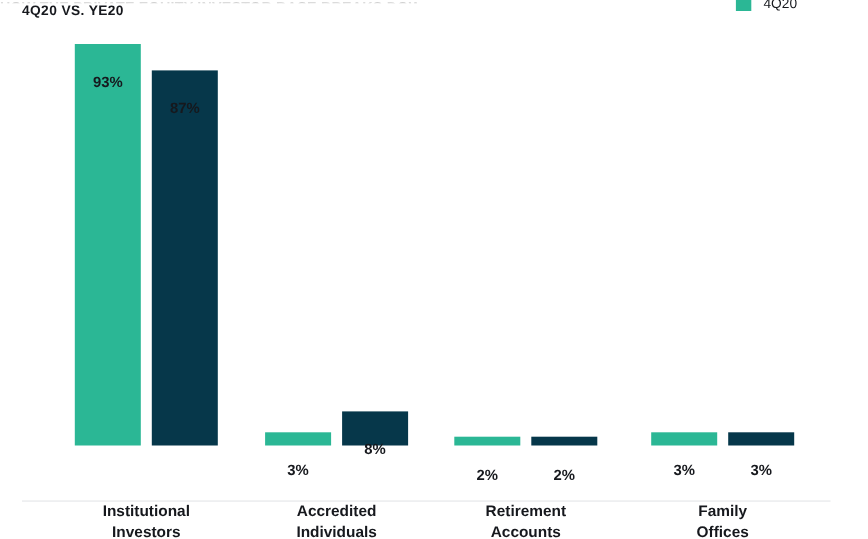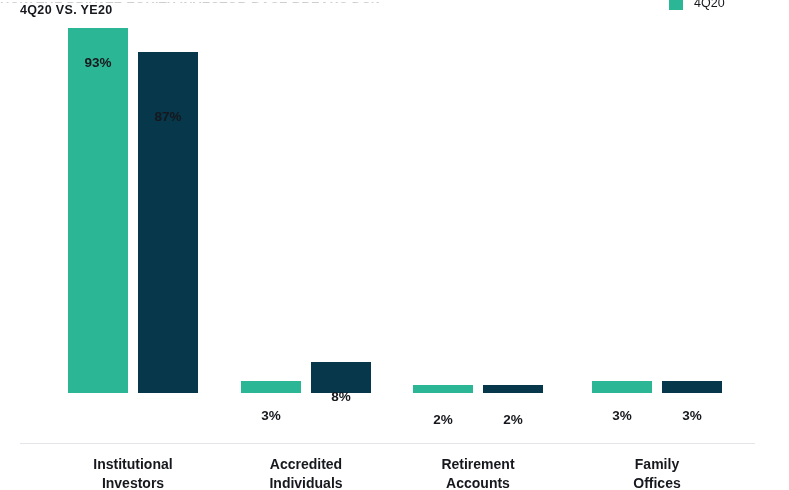--- a/index.html
+++ b/index.html
@@ -68,21 +68,21 @@
     font-size: 12.5px;
     font-weight: 400;
     color: #16181d;
     white-space: nowrap;
   }
 
   
   .plot {
     position: absolute;
     left: 0px;
-    top: 4px;
+    top: 16px;
     width: 789px;
     height: 440px;
     padding-left: 16px;
   }
   .baseline {
     position: absolute;
     left: 20px;
     top: 439px;
     width: 735px;
     height: 1px;
@@ -129,21 +129,21 @@
       <span class="legend-label">4Q20</span>
     </div>
   </div>
 
   <div class="plot">
     <div class="baseline"></div>
     <div id="bars-layer">
         <div class="bar" style="left: 68px; width: 60px; height: 365px; background: rgb(43, 183, 149);"></div>
         <div class="bar-value" style="left: 68px; width: 60px; top: 51px;">93%</div>
         <div class="bar" style="left: 138px; width: 60px; height: 341px; background: rgb(6, 55, 74);"></div>
-        <div class="bar-value" style="left: 138px; width: 60px; top: 75px; margin-top: 30px;">87%</div>
+        <div class="bar-value" style="left: 138px; width: 60px; top: 75px;">87%</div>
         <div class="bar" style="left: 241px; width: 60px; height: 12px; background: rgb(43, 183, 149);"></div>
         <div class="bar-value" style="left: 241px; width: 60px; top: 404px;">3%</div>
         <div class="bar" style="left: 311px; width: 60px; height: 31px; background: rgb(6, 55, 74);"></div>
         <div class="bar-value" style="left: 311px; width: 60px; top: 385px;">8%</div>
         <div class="bar" style="left: 413px; width: 60px; height: 8px; background: rgb(43, 183, 149);"></div>
         <div class="bar-value" style="left: 413px; width: 60px; top: 408px;">2%</div>
         <div class="bar" style="left: 483px; width: 60px; height: 8px; background: rgb(6, 55, 74);"></div>
         <div class="bar-value" style="left: 483px; width: 60px; top: 408px;">2%</div>
         <div class="bar" style="left: 592px; width: 60px; height: 12px; background: rgb(43, 183, 149);"></div>
         <div class="bar-value" style="left: 592px; width: 60px; top: 404px;">3%</div>

